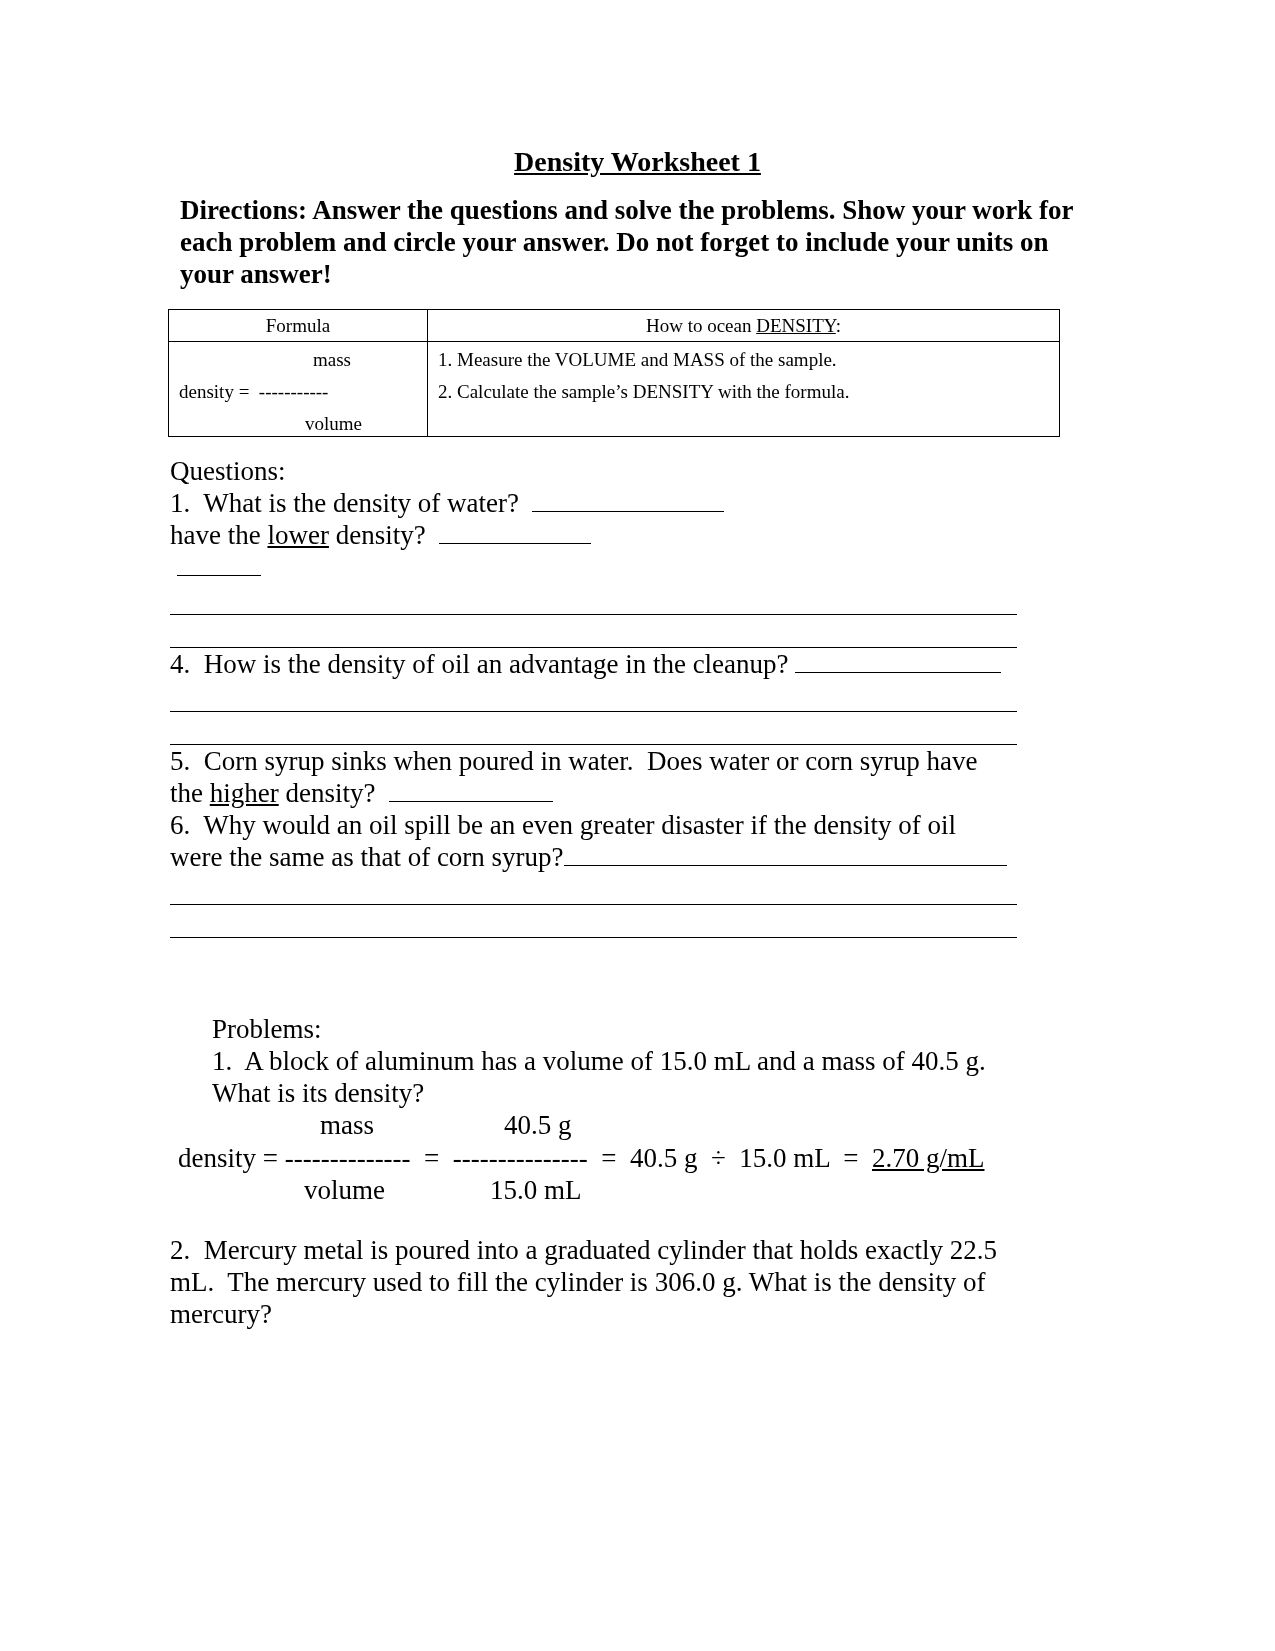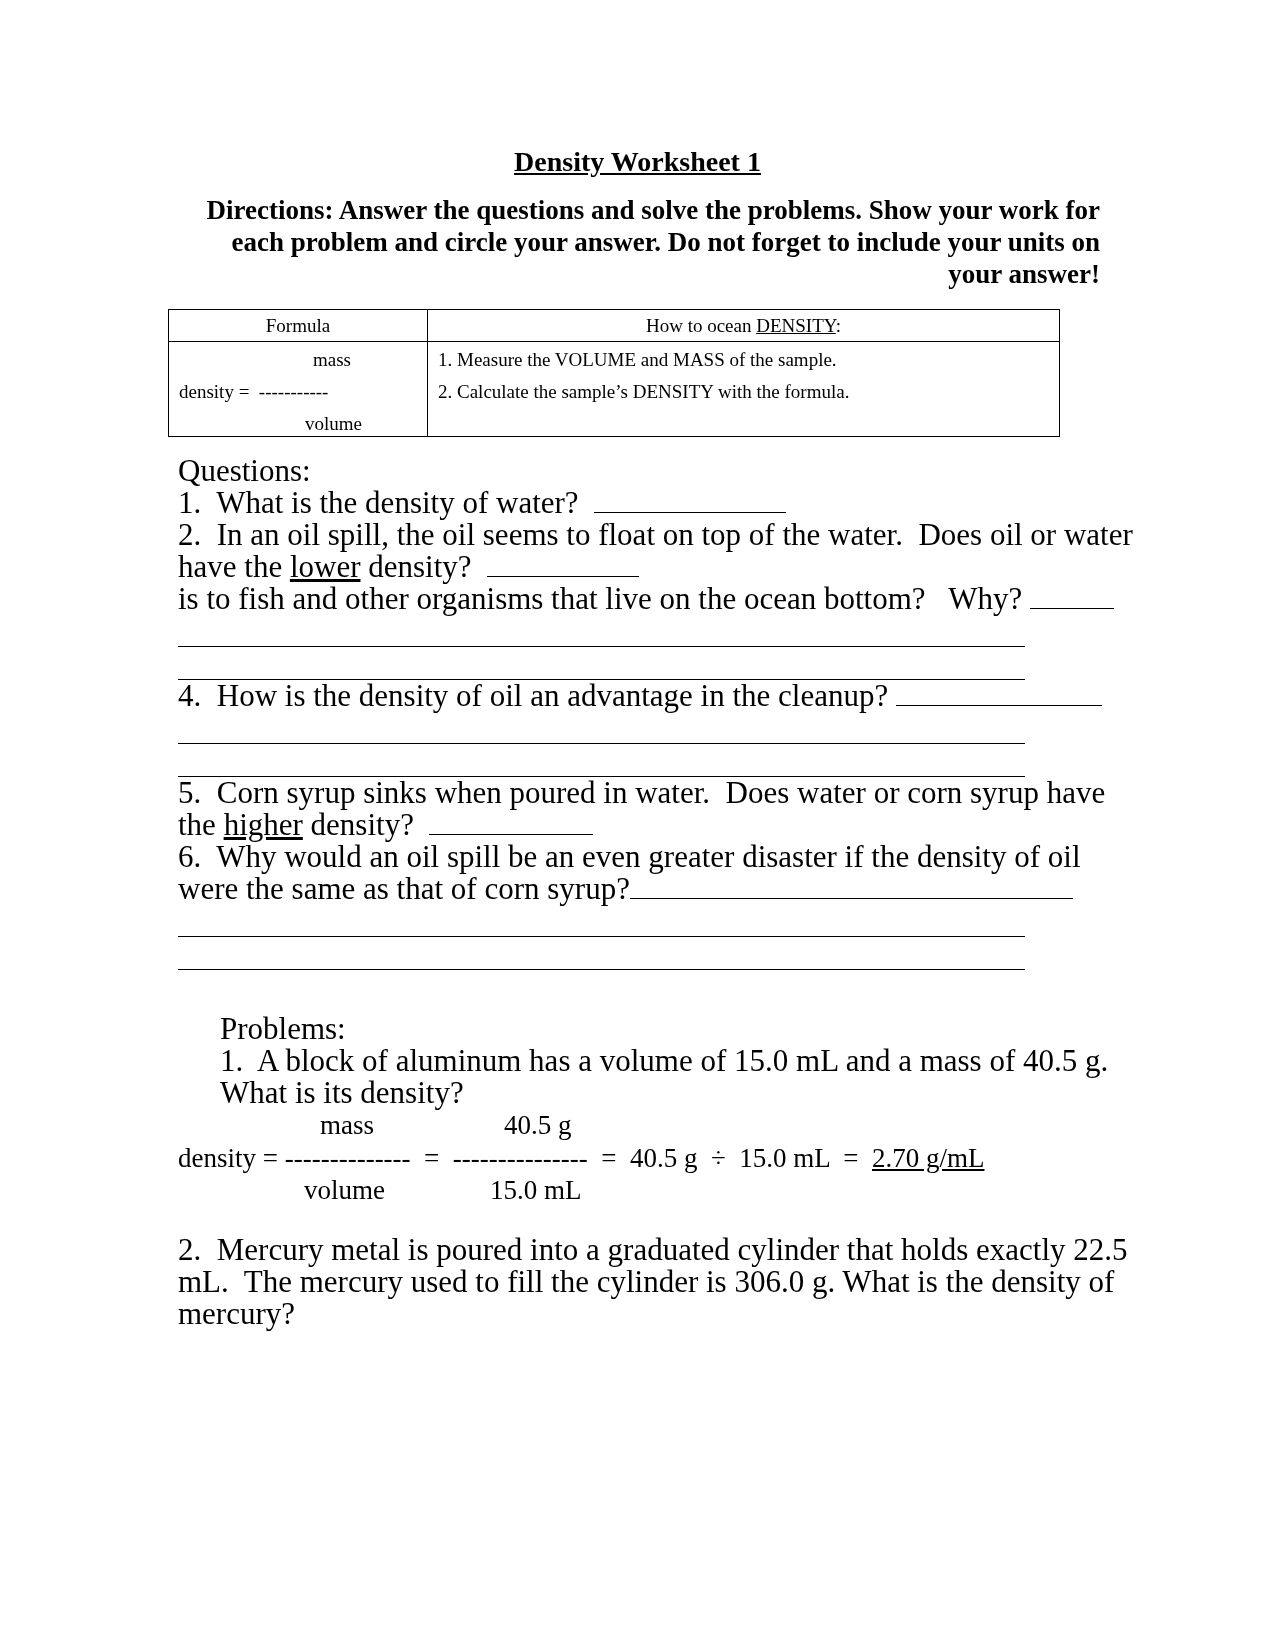--- a/index.html
+++ b/index.html
@@ -1,34 +1,34 @@
 <!DOCTYPE html>
 <html><head>
 <meta charset="utf-8">
 <style>
   html, body { margin: 0; padding: 0; background: #ffffff; }
   body { width: 1275px; height: 1651px; position: relative; overflow: hidden;
          font-family: "Liberation Serif", "DejaVu Serif", serif; color: #000; }
   .page { position: absolute; left: 0; top: 0; width: 1275px; height: 1364px; }
   .title { position: absolute; top: 146px; left: 0; width: 1275px; text-align: center;
            font-weight: bold; font-size: 28px; text-decoration: underline; }
-  .directions { position: absolute; top: 194px; left: 180px; width: 920px; text-align: right;
+  .directions { position: absolute; top: 194px; left: 180px; width: 920px; text-align: left;
                 font-weight: bold; font-size: 27px; line-height: 32px; }
   table.ftable { position: absolute; top: 309px; left: 168px; width: 892px; border-collapse: collapse;
                  font-size: 19px; }
   table.ftable td { border: 1.5px solid #000; padding: 0; vertical-align: top; }
   .th { text-align: center; height: 31px; line-height: 31px; }
   .col1 { width: 258px; }
   .formula-cell { position: relative; height: 94px; }
   .f-num { position: absolute; top: 2px; left: 144px; line-height: 32px; }
   .f-eq { position: absolute; top: 34px; left: 10px; line-height: 32px; white-space: pre; }
   .f-den { position: absolute; top: 66px; left: 136px; line-height: 32px; }
   .steps { padding: 2px 0 0 10px !important; line-height: 32px; }
   .u { text-decoration: underline; }
-  .body-text { position: absolute; left: 178px; width: 870px; font-size: 31px; line-height: 32px; }
+  .body-text { position: absolute; left: 170px; width: 870px; font-size: 27px; line-height: 32px; }
   .line { white-space: pre; display: block; height: 32px; }
   .blank { display: inline-block; border-bottom: 1.3px solid #000; height: 24px; vertical-align: baseline; }
   .rule { display: block; border-bottom: 1.3px solid #000; width: 847px; height: 31px; }
   .calc { position: absolute; left: 178px; font-size: 27px; line-height: 32px; white-space: pre; }
 </style>
 </head>
 <body>
 
 <div class="page">
 
@@ -52,23 +52,22 @@
         <div>1.  Measure the VOLUME and MASS of the sample.</div>
         <div>2.  Calculate the sample’s DENSITY with the formula.</div>
       </td>
     </tr>
   </tbody>
     </table>
 
   <div class="body-text" style="top:455px;">
     <span class="line">Questions:</span>
     <span class="line"><span>1.  What is the density of water?</span>  <span class="blank" style="width:192px"></span></span>
-    <span class="line">2.  In an oil spill, the oil seems to float on top of the water.  Does oil or water</span>
     <span class="line"><span>have the </span><span class="u">lower</span><span> density?</span>  <span class="blank" style="width:152px"></span></span>
-    <span class="line"><span>is to fish and other organisms that live on the ocean bottom?   Why?</span> <span class="blank" style="width:84px"></span></span>
+    <span class="line"> <span class="blank" style="width:84px"></span></span>
     <span class="rule"></span>
     <span class="rule" style="height:32px"></span>
     <span class="line"><span>4.  How is the density of oil an advantage in the cleanup?</span> <span class="blank" style="width:206px"></span></span>
     <span class="rule"></span>
     <span class="rule" style="height:32px"></span>
     <span class="line">5.  Corn syrup sinks when poured in water.  Does water or corn syrup have</span>
     <span class="line"><span>the </span><span class="u">higher</span><span> density?</span>  <span class="blank" style="width:164px"></span></span>
     <span class="line">6.  Why would an oil spill be an even greater disaster if the density of oil</span>
     <span class="line"><span>were the same as that of corn syrup?</span><span class="blank" style="width:443px"></span></span>
     <span class="rule"></span>

